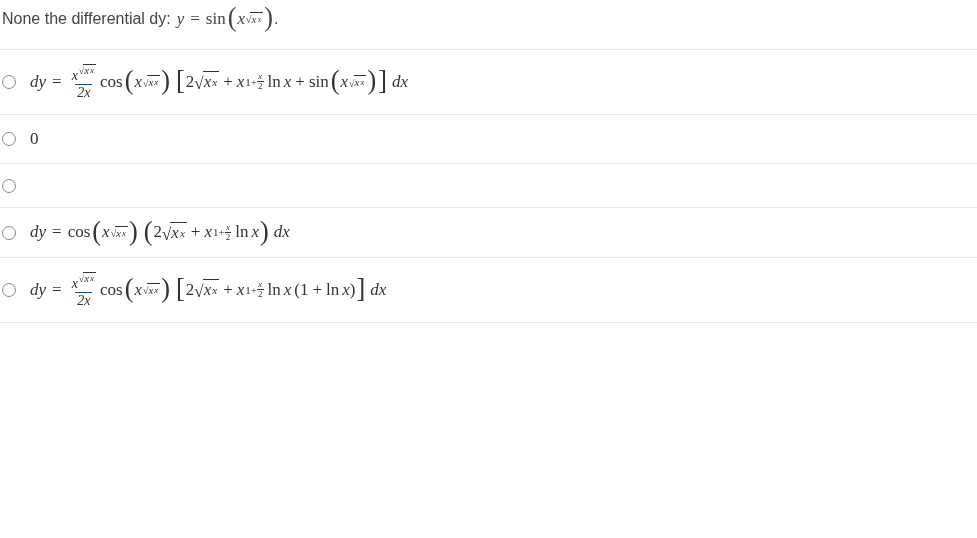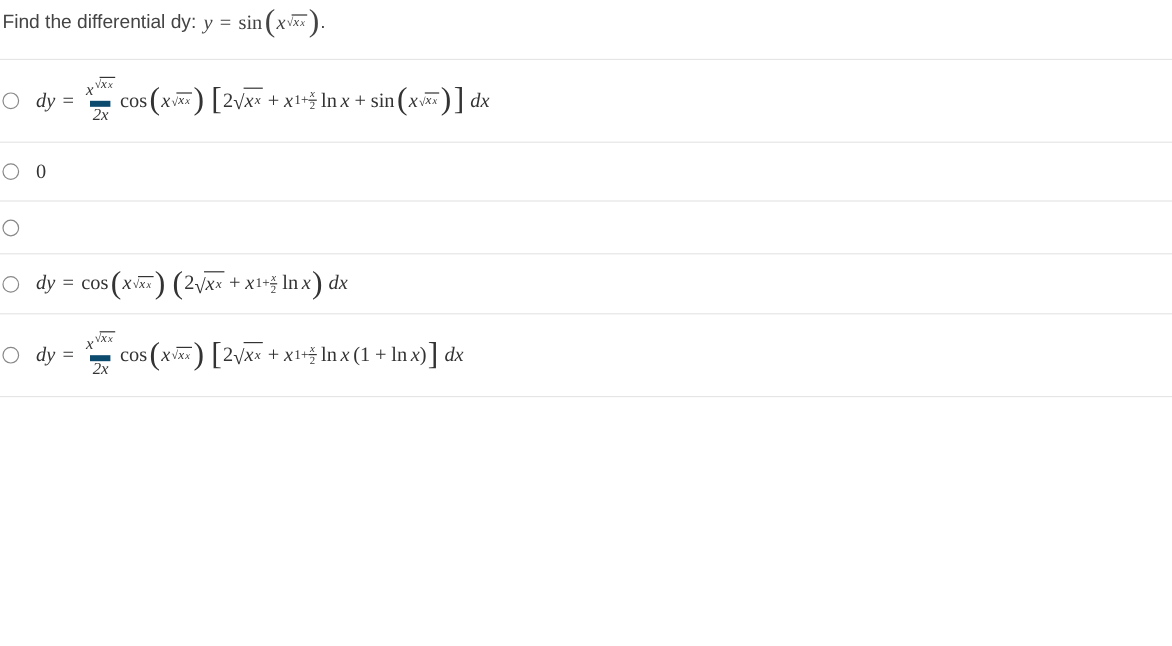--- a/index.html
+++ b/index.html
@@ -60,21 +60,21 @@
   .frac {
     display: inline-flex;
     flex-direction: column;
     align-items: center;
     vertical-align: middle;
     font-size: 14px;
     line-height: 1;
     margin: 0 2px;
   }
   .frac .num { padding: 0 2px 1px 2px; }
-  .frac .den { border-top: 5px solid #0c4a6e; padding: 1px 2px 0 2px; }
+  .frac .den { border-top: 1px solid #0c4a6e; padding: 1px 2px 0 2px; }
   .sfrac {
     display:inline-flex;flex-direction:column;align-items:center;line-height:1;font-size:9px;font-style:italic;
   }
   .sfrac .n{padding:0 1px;} .sfrac .d{border-top:1px solid #333;padding:0 1px;}
   .sqrt {
     display: inline-flex;
     align-items: stretch;
   }
   .sqrt .surd {
     font-style: normal;
@@ -113,21 +113,21 @@
     font-weight: 300;
     position:relative;top:-1px;
   }
   .small-sqrt .surd{font-size:0.9em;}
   .zero { font-family: "Cambria Math","Times New Roman",serif; font-size:17px; color:#333;}
 </style>
 </head>
 <body>
 
 <div class="question">
-  <span>Find the differential dy:</span>
+  <span>None the differential dy:</span>
   <span style="width:6px;"></span>
   <span class="math">
     <span>y</span>
     <span class="eq">=</span>
     <span class="func">sin</span>
     <span class="paren-l">(</span>
     <span>x</span>
     <span class="sup">
       <span class="sqrt small-sqrt">
         <span class="surd">√</span>

